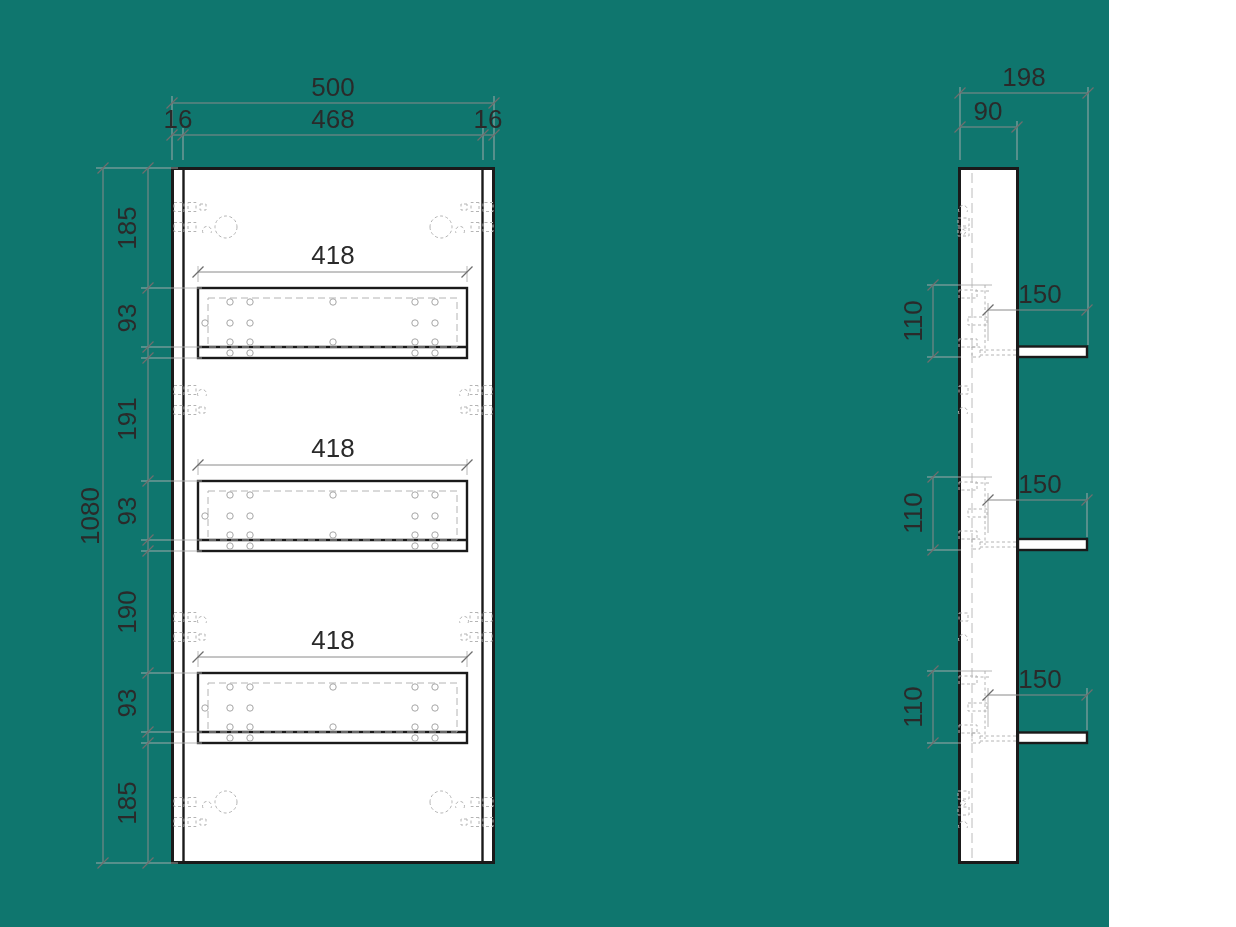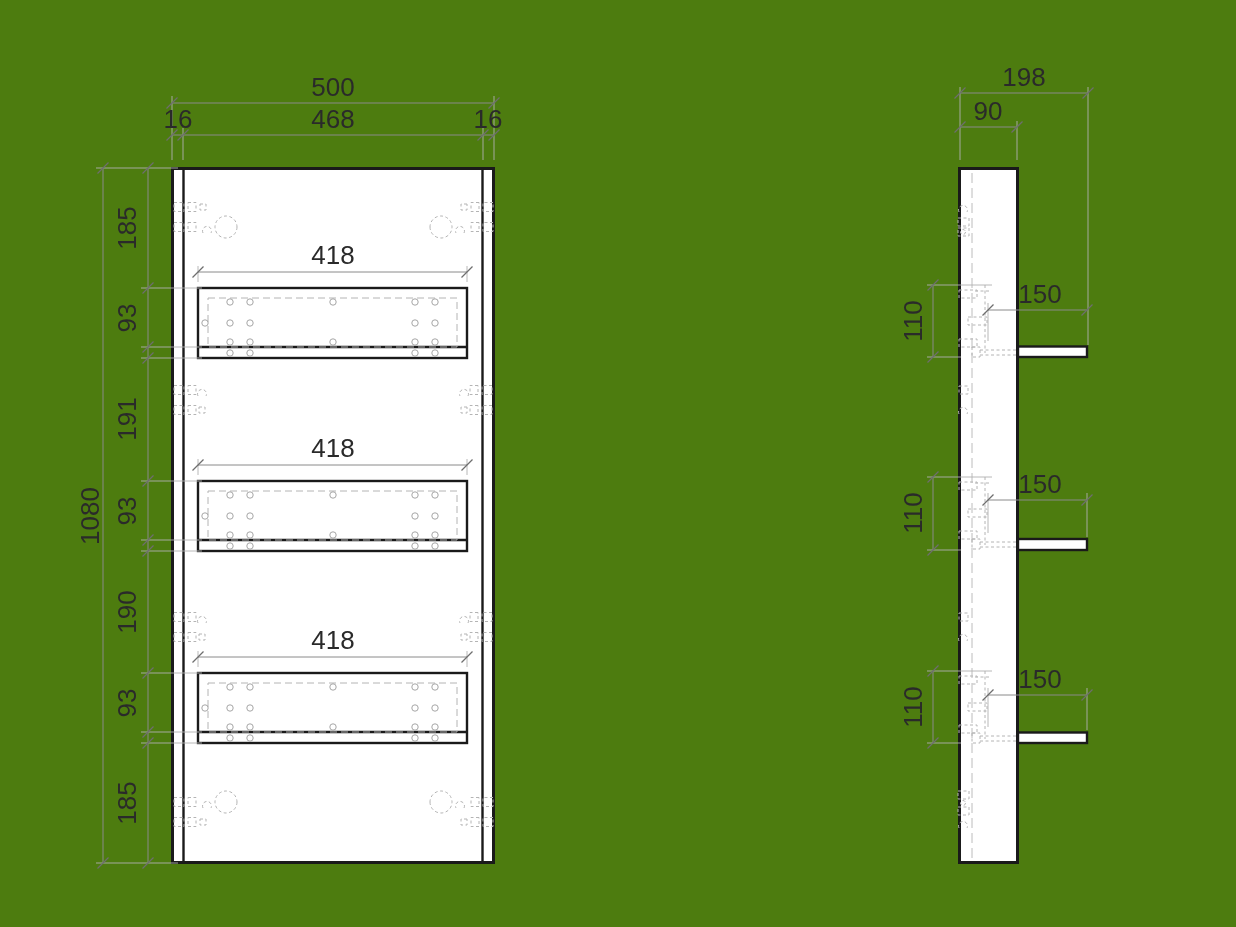--- a/index.html
+++ b/index.html
@@ -3,23 +3,23 @@
 <meta charset="utf-8">
 <style>
   html, body {
     margin: 0;
     padding: 0;
     background: #ffffff;
     font-family: "Liberation Sans", sans-serif;
   }
   .canvas {
     position: relative;
-    width: 1236px;
+    width: 1109px;
     height: 927px;
-    background: #4d7c0f;
+    background: #0f766e;
     overflow: hidden;
   }
   svg { display: block; }
 
   
   .heavy   { stroke: #1a1a1a; stroke-width: 3;   fill: none; }
   .heavy2  { stroke: #1a1a1a; stroke-width: 2.4; fill: none; }
   .panelfill { fill: #ffffff; }
   .dimline { stroke: #8a8a8a; stroke-width: 1;   fill: none; }
   .extline { stroke: #b0b0b0; stroke-width: 0.9; fill: none; }

